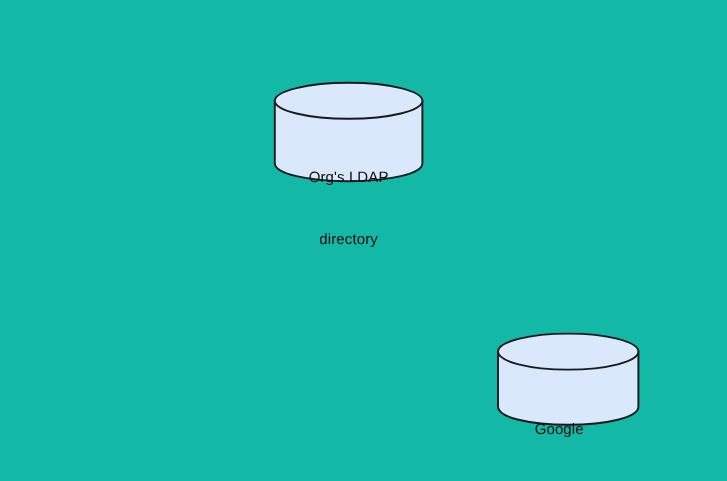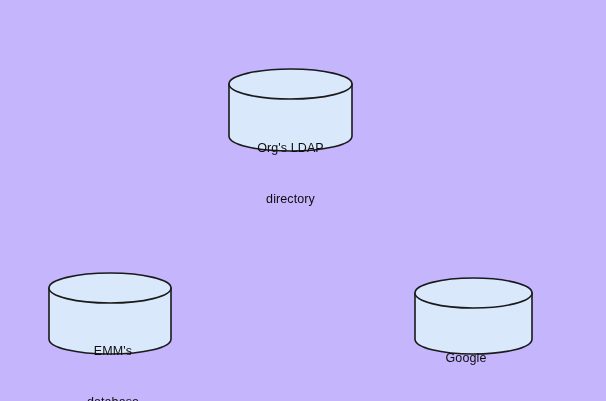--- a/index.html
+++ b/index.html
@@ -10,21 +10,21 @@
   body {
     width: 606px;
     height: 401px;
     overflow: hidden;
     font-family: "Liberation Sans", sans-serif;
   }
   #canvas {
     position: relative;
     width: 606px;
     height: 401px;
-    background: #c4b5fd;
+    background: #14b8a6;
   }
   .node {
     position: absolute;
   }
   .node svg {
     position: absolute;
     left: 0;
     top: 0;
     overflow: visible;
   }
@@ -88,30 +88,20 @@
     <svg width="125" height="84" viewBox="0 0 125 84">
       <path d="M 1 16 L 1 68 C 1 76.8 28.6 83 62.5 83 C 96.4 83 124 76.8 124 68 L 124 16 Z" fill="#dae8fc" stroke="#1a1a1a" stroke-width="1.6" stroke-linejoin="round"></path>
       <ellipse cx="62.5" cy="16" rx="61.5" ry="15" fill="#dae8fc" stroke="#1a1a1a" stroke-width="1.6"></ellipse>
     </svg>
     <div class="node-label">
       <span class="label-line">Org's LDAP</span>
       <span class="label-line">directory</span>
     </div>
   </div>
 
-  <div class="node" id="node-emm">
-    <svg width="124" height="83" viewBox="0 0 124 83">
-      <path d="M 1 16 L 1 67 C 1 75.8 28.4 82 62 82 C 95.6 82 123 75.8 123 67 L 123 16 Z" fill="#dae8fc" stroke="#1a1a1a" stroke-width="1.6" stroke-linejoin="round"></path>
-      <ellipse cx="62" cy="16" rx="61" ry="15" fill="#dae8fc" stroke="#1a1a1a" stroke-width="1.6"></ellipse>
-    </svg>
-    <div class="node-label">
-      <span class="label-line">EMM's</span>
-      <span class="label-line">database</span>
-    </div>
-  </div>
 
   <div class="node" id="node-google">
     <svg width="119" height="78" viewBox="0 0 119 78">
       <path d="M 1 16 L 1 62 C 1 70.8 27.2 77 59.5 77 C 91.8 77 118 70.8 118 62 L 118 16 Z" fill="#dae8fc" stroke="#1a1a1a" stroke-width="1.6" stroke-linejoin="round"></path>
       <ellipse cx="59.5" cy="16" rx="58.5" ry="15" fill="#dae8fc" stroke="#1a1a1a" stroke-width="1.6"></ellipse>
     </svg>
     <div class="node-label">
       <span class="label-line">Google</span>
     </div>
   </div>

